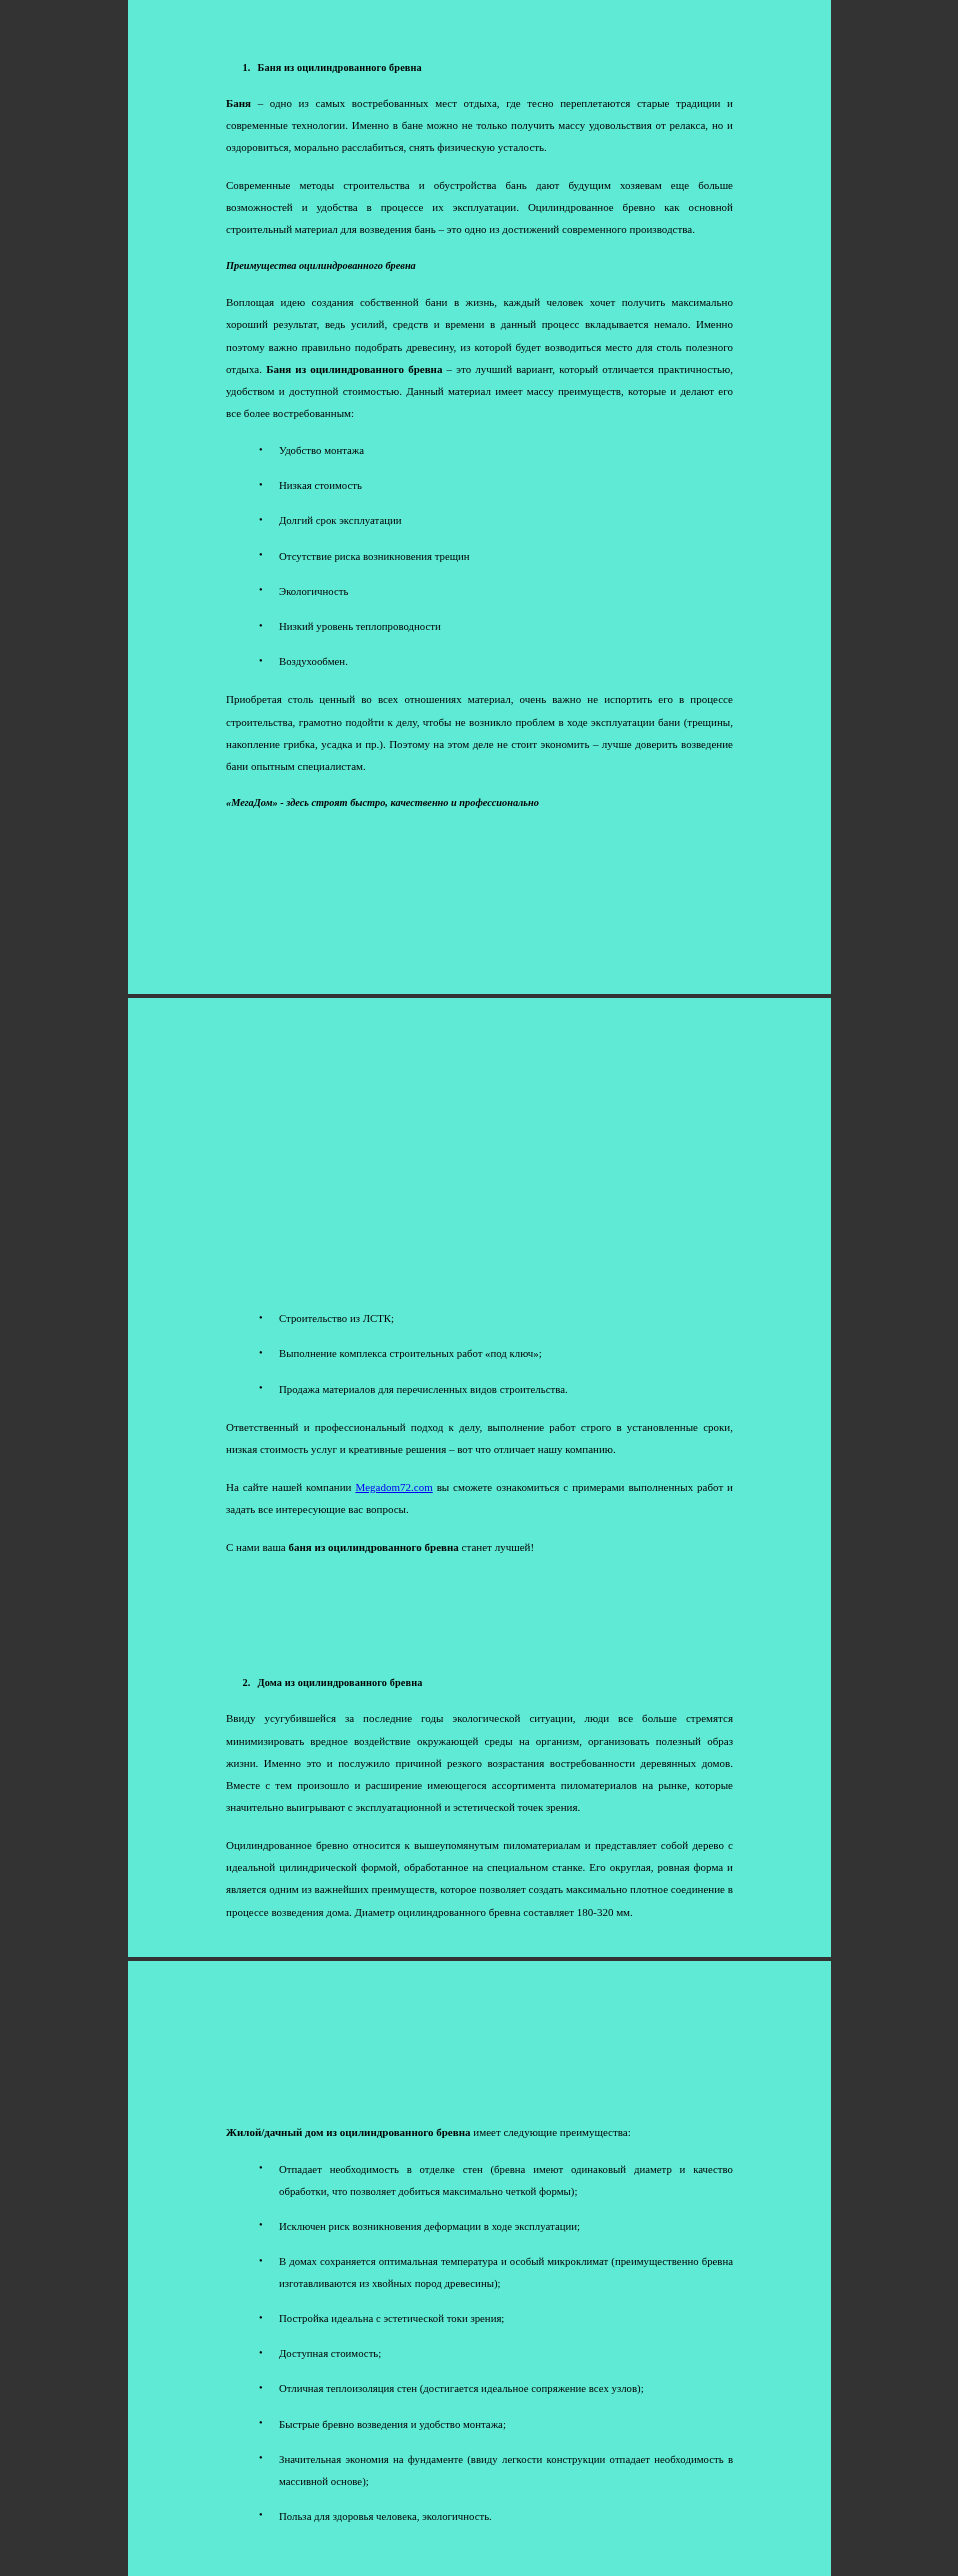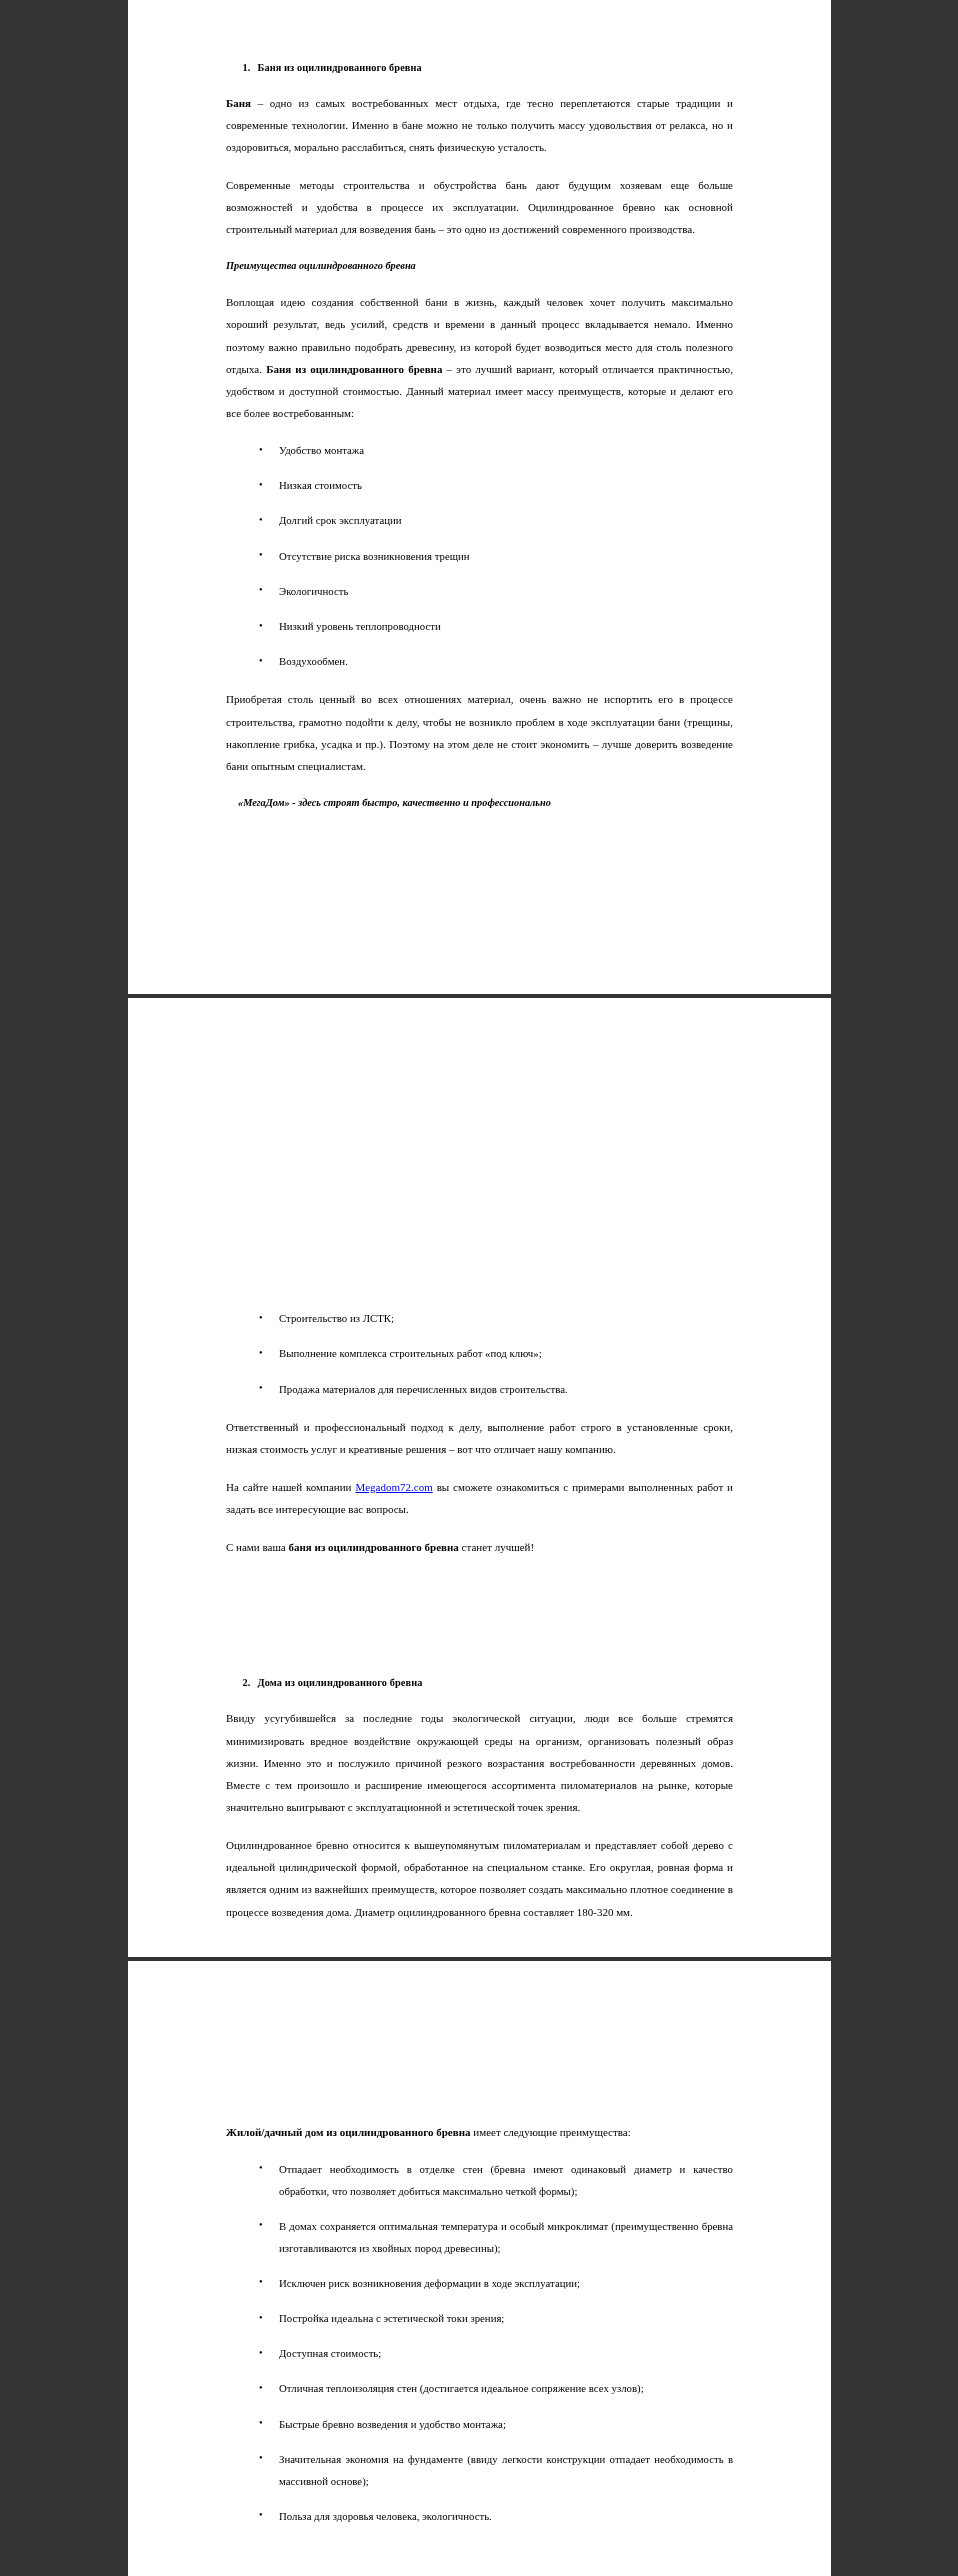--- a/index.html
+++ b/index.html
@@ -10,21 +10,21 @@
   body {
     font-family:"Liberation Serif", serif;
     color:#000;
     padding-bottom:0.5px;
   }
   .doc { width:959px; }
 
   .page {
     width:703px;
     margin:0 auto;
-    background:#ffffff;
+    background:#5eead4;
     padding:0 98px;
     position:relative;
   }
   .page + .page { margin-top:4.1px; }
 
   
   #page-1 { height:994px; padding-top:61px; }
   #page-2 { height:959px; padding-top:307px; }
   #page-3 { height:977px; padding-top:160px; }
 
@@ -45,21 +45,21 @@
     text-align:justify;
     margin:0 0 15.5px 0;
   }
   p.para.last { margin-bottom:0; }
 
   p.tagline {
     font-size:10.3px;
     font-style:italic;
     font-weight:bold;
     line-height:1.9;
-    margin:12px;
+    margin:0;
     text-align:left;
   }
 
   ul.bullets {
     list-style:none;
     margin:3.1px 0 15.5px 0;
     padding:0;
   }
   ul.bullets li {
     font-size:10.8px;
@@ -156,22 +156,22 @@
   </section>
 
   <section class="page" id="page-3">
 
     <p class="para">
       <b>Жилой/дачный дом из оцилиндрованного бревна</b><span> имеет следующие преимущества:</span>
     </p>
 
     <ul class="bullets">
       <li>Отпадает необходимость в отделке стен (бревна имеют одинаковый диаметр и качество обработки, что позволяет добиться максимально четкой формы);</li>
+      <li>Исключен риск возникновения деформации в ходе эксплуатации;</li>
       <li>В домах сохраняется оптимальная температура и особый микроклимат (преимущественно бревна изготавливаются из хвойных пород древесины);</li>
-      <li>Исключен риск возникновения деформации в ходе эксплуатации;</li>
       <li>Постройка идеальна с эстетической токи зрения;</li>
       <li>Доступная стоимость;</li>
       <li>Отличная теплоизоляция стен (достигается идеальное сопряжение всех узлов);</li>
       <li>Быстрые бревно возведения и удобство монтажа;</li>
       <li>Значительная экономия на фундаменте (ввиду легкости конструкции отпадает необходимость в массивной основе);</li>
       <li>Польза для здоровья человека, экологичность.</li>
     </ul>
 
     <div class="spacer-lg"></div>
 

